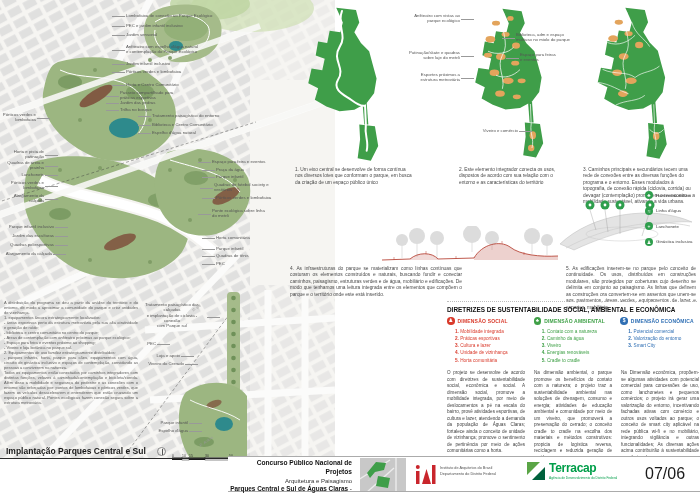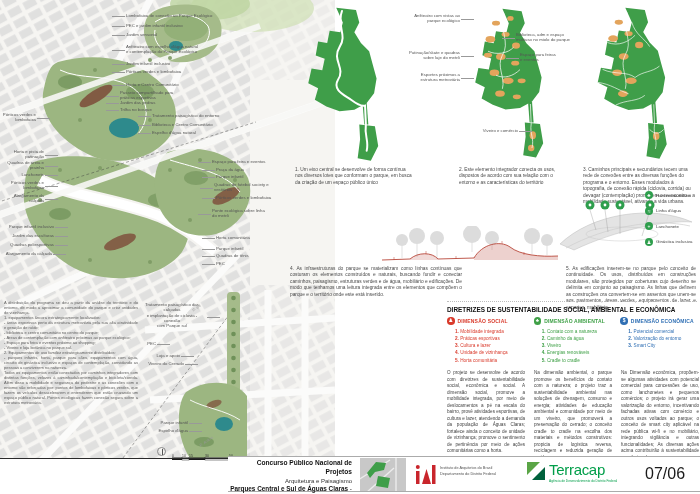--- a/index.html
+++ b/index.html
@@ -344,20 +344,21 @@
 1. equipamentos âncora estrategicamente localizados:
 - áreas esportivas perto da estrutura metroviária pela sua alta atratividade e geração de ruído;
 - biblioteca e centro comunitário no centro do parque;
 - Áreas de contemplação com anfiteatro próximas ao parque ecológico;
 - Espaço para feira e eventos próximo ao shopping;
 - Viveiro e loja botânica no parque sul.
 2. Equipamentos de uso familiar estrategicamente distribuídos:
 - parques infantis, horta, parque para cães, equipamentos com água, circuito de ginástica inclusivo e espaços de contemplação, convidando as pessoas a conviverem na natureza.
 Todos os equipamentos estão conectados por caminhos integradores com distintas funções, velozes à caminhada/contemplação e bicicleta/corrida. Além disso a mobilidade e segurança do pedestre e as conexões com o entorno são reforçadas por: pontos de lombofaixas e pórticos verdes, que fazem os veículos desacelerarem e entenderem que estão cruzando um espaço público natural. Pontes ecológicas fazem conexão segura sobre a estrutura metroviária.</div>
 
+  <div class="map-title">Implantação Parques Central e Sul</div>
   <div class="north">
       <span></span>
     </div>
   <div id="scalebar">
     <svg width="64" height="6" viewBox="0 0 64 6">
       <rect x="0" y="1.5" width="10" height="2.5" fill="#1a1a1a"></rect>
       <rect x="10" y="1.5" width="7" height="2.5" fill="#fff" stroke="#1a1a1a" stroke-width="0.5"></rect>
       <rect x="17" y="1.5" width="16" height="2.5" fill="#1a1a1a"></rect>
       <rect x="33" y="1.5" width="24" height="2.5" fill="#fff" stroke="#1a1a1a" stroke-width="0.5"></rect>
     </svg>
@@ -463,19 +464,19 @@
     <div>Departamento do Distrito Federal</div>
   </div>
 
   <div class="abs" style="left:527px;top:462px">
     <svg width="18" height="18" viewBox="0 0 18 18">
       <polygon points="0,0 13,0 0,13" fill="#5aa546"></polygon>
       <polygon points="18,5 18,18 5,18" fill="#00613c"></polygon>
     </svg>
   </div>
   <div class="abs" style="left:549px;top:461px">
-    <div style="font-size:15px;font-weight:normal;color:#009e49;letter-spacing:-0.3px">Terracap</div>
+    <div style="font-size:12px;font-weight:bold;color:#009e49;letter-spacing:-0.3px">Terracap</div>
     <div style="font-size:3.2px;color:#009e49;margin-top:1px">Agência de Desenvolvimento do Distrito Federal</div>
   </div>
 
   <div class="abs" style="left:645px;top:465px;font-size:16px;color:#1a1a1a">07/06</div>
 
 </div>
 
 </body></html>

